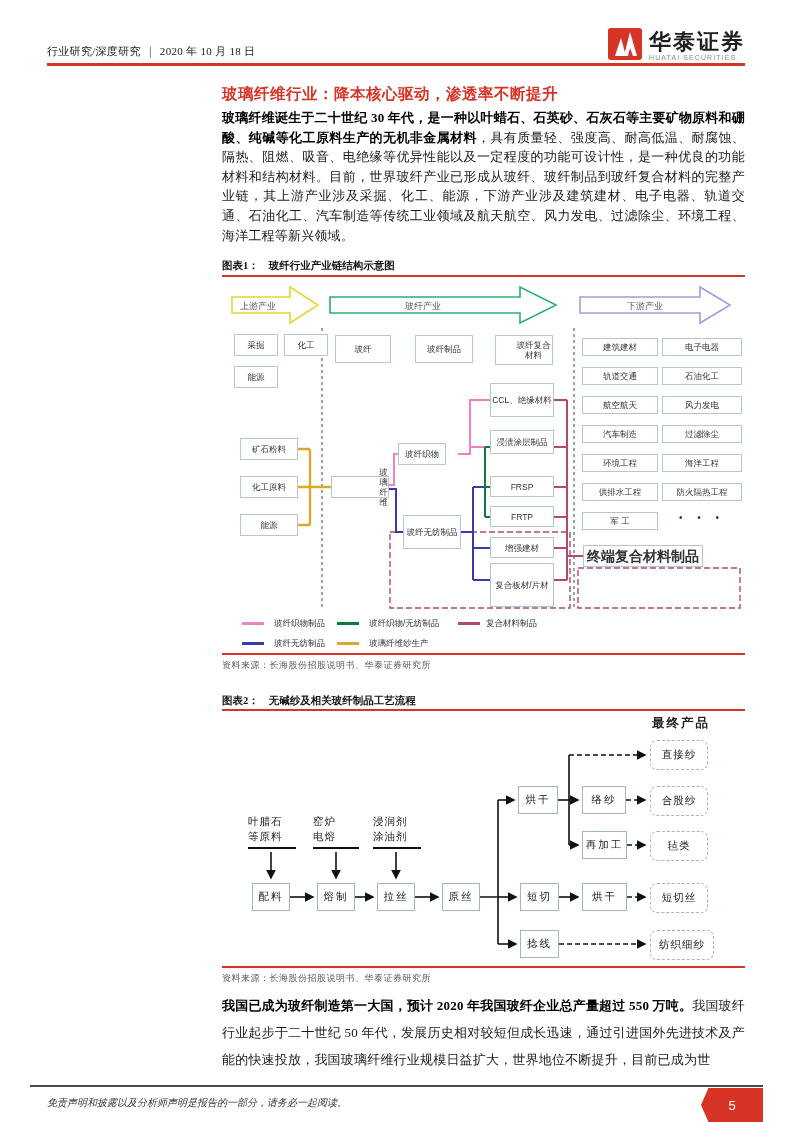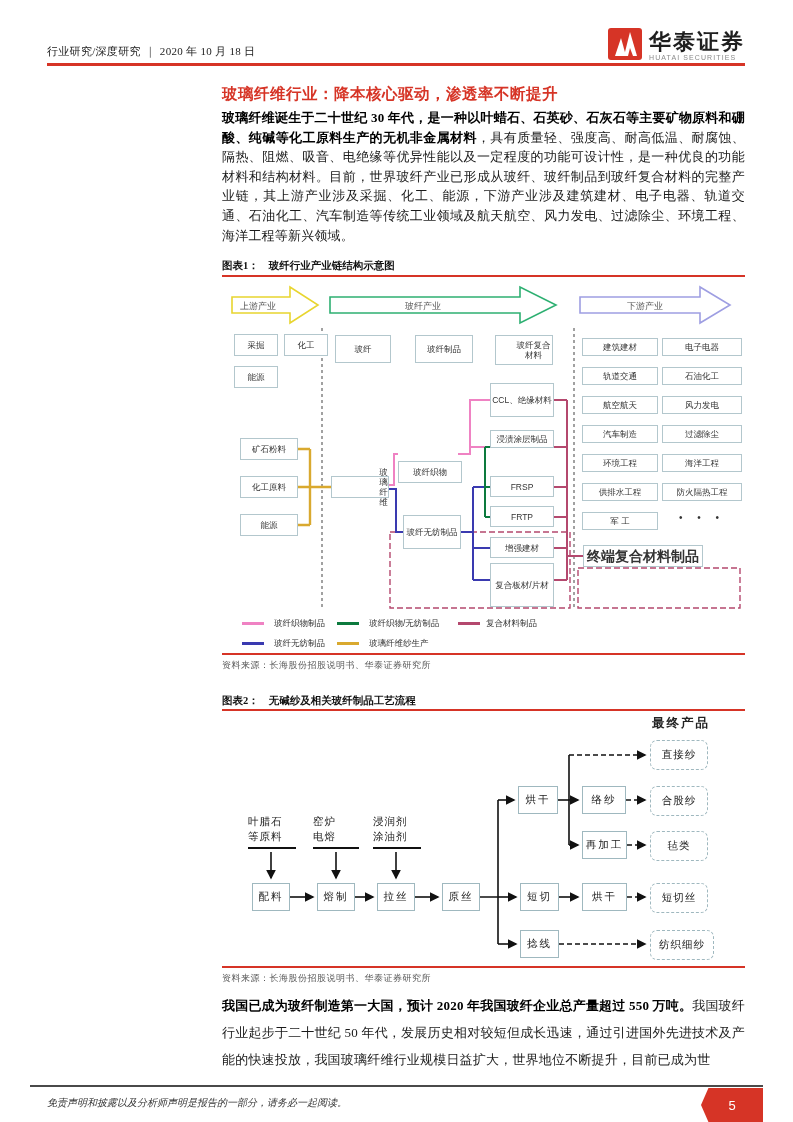--- a/index.html
+++ b/index.html
@@ -131,25 +131,25 @@
 
     <div class="cbox" style="left:113px;top:53px;width:56px;height:28px;" data-interactable="false">玻纤</div>
     <div class="cbox" style="left:193px;top:53px;width:58px;height:28px;" data-interactable="false">玻纤制品</div>
     <div class="cbox" style="left:273px;top:53px;width:58px;height:30px;padding-left:20px;" data-interactable="false">玻纤复合材料</div>
 
     <div class="cbox" style="left:18px;top:156px;width:58px;height:22px;" data-interactable="false">矿石粉料</div>
     <div class="cbox" style="left:18px;top:194px;width:58px;height:22px;" data-interactable="false">化工原料</div>
     <div class="cbox" style="left:18px;top:232px;width:58px;height:22px;" data-interactable="false">能源</div>
 
     <div class="cbox" style="left:109px;top:194px;width:58px;height:22px;padding-left:48px;" data-interactable="false">玻璃纤维</div>
-    <div class="cbox" style="left:176px;top:179px;width:64px;height:22px;" data-interactable="false">玻纤织物</div>
+    <div class="cbox" style="left:176px;top:161px;width:48px;height:22px;" data-interactable="false">玻纤织物</div>
     <div class="cbox" style="left:181px;top:233px;width:58px;height:34px;" data-interactable="false">玻纤无纺制品</div>
 
     <div class="cbox" style="left:268px;top:101px;width:64px;height:34px;" data-interactable="false">CCL、绝缘材料</div>
-    <div class="cbox" style="left:268px;top:148px;width:64px;height:18px;" data-interactable="false">浸渍涂层制品</div>
+    <div class="cbox" style="left:268px;top:148px;width:64px;height:24px;" data-interactable="false">浸渍涂层制品</div>
     <div class="cbox" style="left:268px;top:194px;width:64px;height:21px;" data-interactable="false">FRSP</div>
     <div class="cbox" style="left:268px;top:224px;width:64px;height:21px;" data-interactable="false">FRTP</div>
     <div class="cbox" style="left:268px;top:255px;width:64px;height:21px;text-align:center;" data-interactable="false">增强建材</div>
     <div class="cbox" style="left:268px;top:281px;width:64px;height:44px;" data-interactable="false">复合板材/片材</div>
 
     <div class="cbox bold" style="left:361px;top:263px;width:120px;height:22px;" data-interactable="false">终端复合材料制品</div>
 
     <div class="cbox" style="left:360px;top:56px;width:76px;height:18px;" data-interactable="false">建筑建材</div>
     <div class="cbox" style="left:440px;top:56px;width:80px;height:18px;" data-interactable="false">电子电器</div>
     <div class="cbox" style="left:360px;top:85px;width:76px;height:18px;" data-interactable="false">轨道交通</div>

